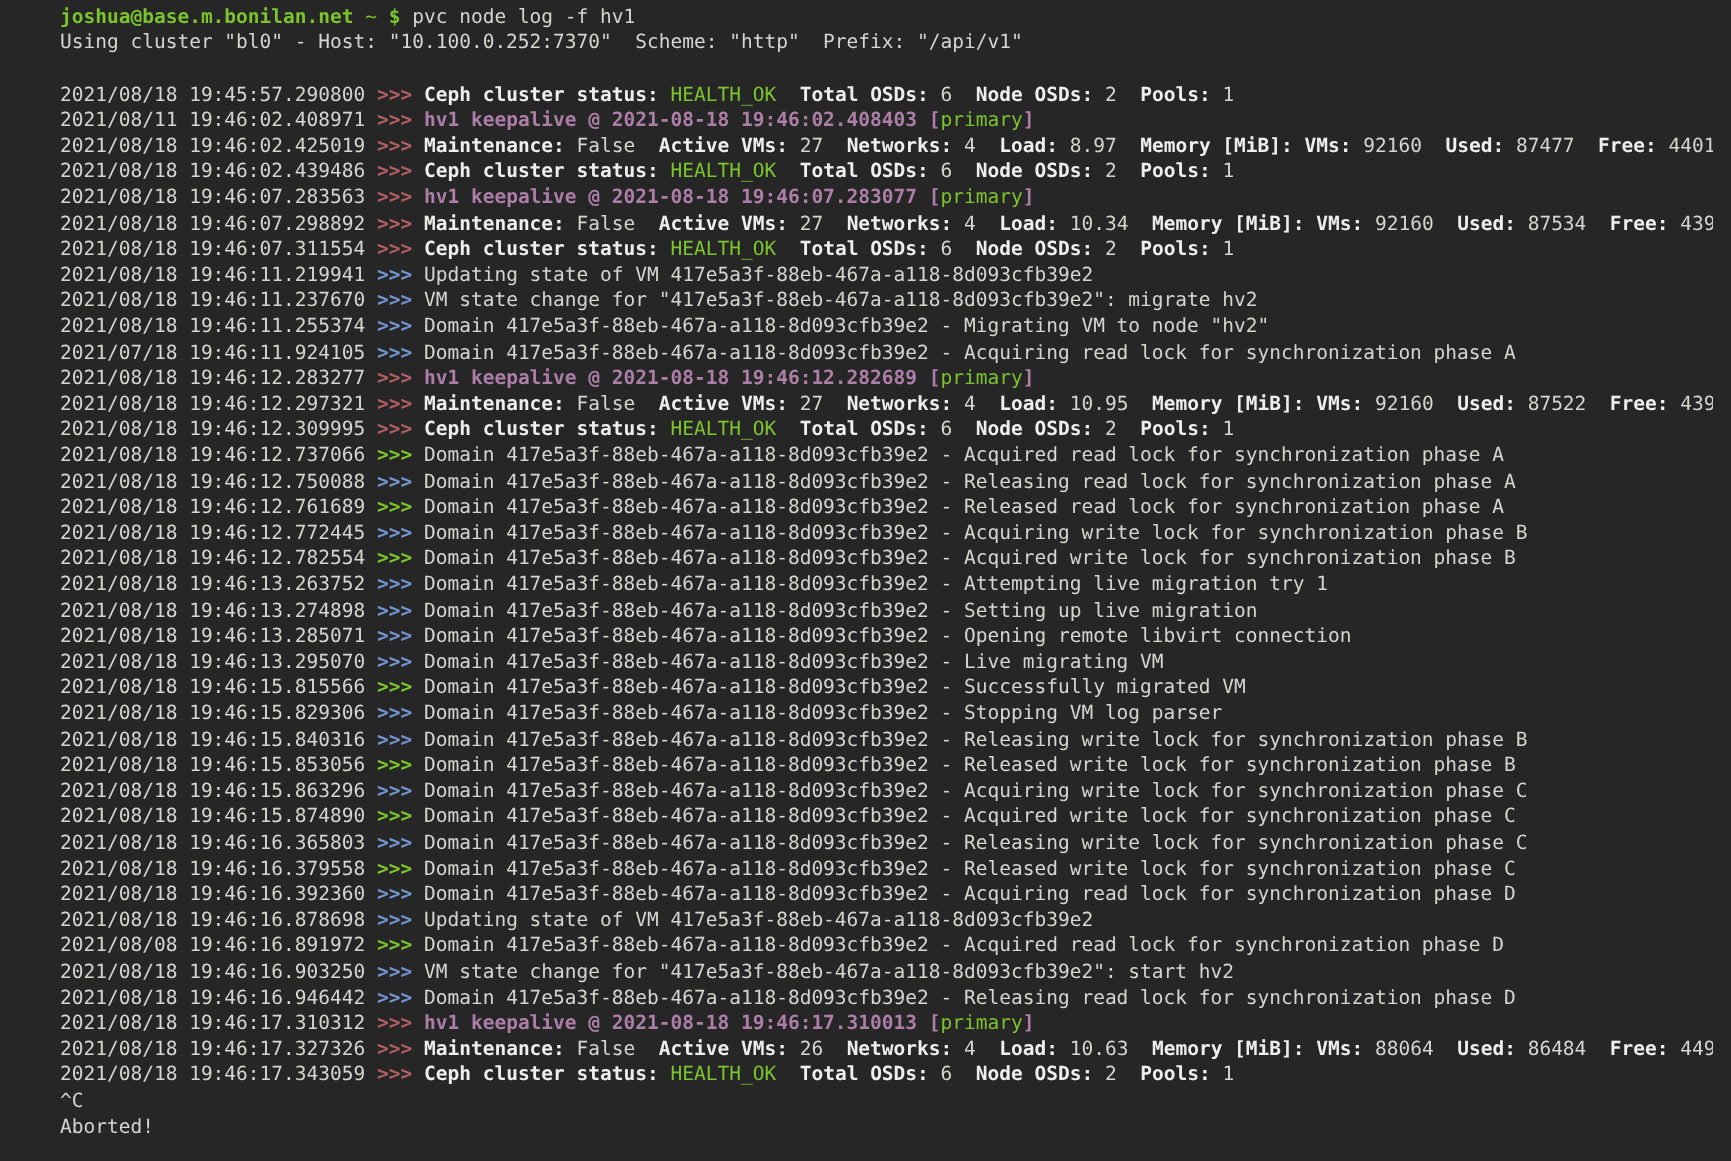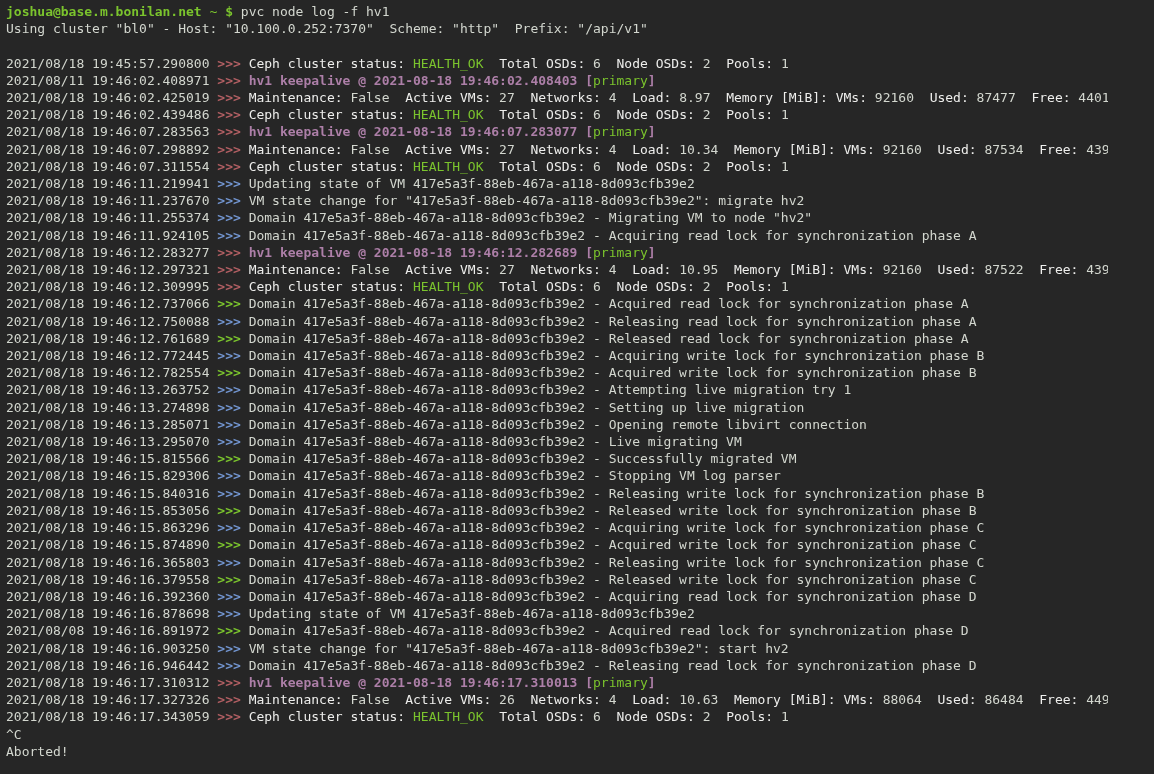--- a/index.html
+++ b/index.html
@@ -2,26 +2,26 @@
 <html style="--bg: #262626; --fg: #d3d7cf; --bold: #eeeeec; --green: #7bc42d; --purple: #ad7fa8; --blue: #7295d0; --red: #b25f63;"><head>
 <meta charset="utf-8">
 <style>
   html,body{margin:0;padding:0;background:var(--bg,#262626);}
   .terminal{
     width:1108px;height:774px;box-sizing:border-box;
     padding:3px 4px 0 6px;
     font-family:"DejaVu Sans Mono","Liberation Mono",monospace;
     font-size:13px;line-height:17.2px;
     color:var(--fg,#d3d7cf);
-    overflow:hidden;cursor:text;
+    overflow:hidden;cursor:text;margin-left:34px;
   }
   .line{white-space:pre;min-height:17.2px;}
   .t-ts{color:var(--fg);}
   .t-n{color:var(--fg);}
-  .t-b{color:var(--bold);font-weight:normal;text-align:right;}
+  .t-b{color:var(--bold);font-weight:bold;text-align:right;}
   .t-g{color:var(--green);font-weight:normal;}
   .t-p{color:var(--purple);font-weight:bold;}
   .m-r{color:var(--red);font-weight:bold;}
   .m-b{color:var(--blue);font-weight:bold;}
   .m-g{color:var(--green);font-weight:bold;}
   .prompt-user{color:var(--green);font-weight:bold;}
   .prompt-cwd{color:var(--green);}
   .prompt-symbol{color:var(--green);font-weight:bold;}
 </style>
 </head>
@@ -35,21 +35,21 @@
       <div class="line"><span class="t-ts">2021/08/18 19:45:57.290800</span> <span class="m-r">&gt;&gt;&gt;</span> <span class="t-b">Ceph cluster status:</span><span class="t-n"> </span><span class="t-g">HEALTH_OK</span><span class="t-n">  </span><span class="t-b">Total OSDs:</span><span class="t-n"> 6  </span><span class="t-b">Node OSDs:</span><span class="t-n"> 2  </span><span class="t-b">Pools:</span><span class="t-n"> 1</span></div>
       <div class="line"><span class="t-ts">2021/08/11 19:46:02.408971</span> <span class="m-r">&gt;&gt;&gt;</span> <span class="t-p">hv1 keepalive @ 2021-08-18 19:46:02.408403 [</span><span class="t-g">primary</span><span class="t-p">]</span></div>
       <div class="line"><span class="t-ts">2021/08/18 19:46:02.425019</span> <span class="m-r">&gt;&gt;&gt;</span> <span class="t-b">Maintenance:</span><span class="t-n"> False  </span><span class="t-b">Active VMs:</span><span class="t-n"> 27  </span><span class="t-b">Networks:</span><span class="t-n"> 4  </span><span class="t-b">Load:</span><span class="t-n"> 8.97  </span><span class="t-b">Memory [MiB]:</span><span class="t-n"> </span><span class="t-b">VMs:</span><span class="t-n"> 92160  </span><span class="t-b">Used:</span><span class="t-n"> 87477  </span><span class="t-b">Free:</span><span class="t-n"> 44014</span></div>
       <div class="line"><span class="t-ts">2021/08/18 19:46:02.439486</span> <span class="m-r">&gt;&gt;&gt;</span> <span class="t-b">Ceph cluster status:</span><span class="t-n"> </span><span class="t-g">HEALTH_OK</span><span class="t-n">  </span><span class="t-b">Total OSDs:</span><span class="t-n"> 6  </span><span class="t-b">Node OSDs:</span><span class="t-n"> 2  </span><span class="t-b">Pools:</span><span class="t-n"> 1</span></div>
       <div class="line"><span class="t-ts">2021/08/18 19:46:07.283563</span> <span class="m-r">&gt;&gt;&gt;</span> <span class="t-p">hv1 keepalive @ 2021-08-18 19:46:07.283077 [</span><span class="t-g">primary</span><span class="t-p">]</span></div>
       <div class="line"><span class="t-ts">2021/08/18 19:46:07.298892</span> <span class="m-r">&gt;&gt;&gt;</span> <span class="t-b">Maintenance:</span><span class="t-n"> False  </span><span class="t-b">Active VMs:</span><span class="t-n"> 27  </span><span class="t-b">Networks:</span><span class="t-n"> 4  </span><span class="t-b">Load:</span><span class="t-n"> 10.34  </span><span class="t-b">Memory [MiB]:</span><span class="t-n"> </span><span class="t-b">VMs:</span><span class="t-n"> 92160  </span><span class="t-b">Used:</span><span class="t-n"> 87534  </span><span class="t-b">Free:</span><span class="t-n"> 43951</span></div>
       <div class="line"><span class="t-ts">2021/08/18 19:46:07.311554</span> <span class="m-r">&gt;&gt;&gt;</span> <span class="t-b">Ceph cluster status:</span><span class="t-n"> </span><span class="t-g">HEALTH_OK</span><span class="t-n">  </span><span class="t-b">Total OSDs:</span><span class="t-n"> 6  </span><span class="t-b">Node OSDs:</span><span class="t-n"> 2  </span><span class="t-b">Pools:</span><span class="t-n"> 1</span></div>
       <div class="line"><span class="t-ts">2021/08/18 19:46:11.219941</span> <span class="m-b">&gt;&gt;&gt;</span> <span class="t-n">Updating state of VM 417e5a3f-88eb-467a-a118-8d093cfb39e2</span></div>
       <div class="line"><span class="t-ts">2021/08/18 19:46:11.237670</span> <span class="m-b">&gt;&gt;&gt;</span> <span class="t-n">VM state change for "417e5a3f-88eb-467a-a118-8d093cfb39e2": migrate hv2</span></div>
       <div class="line"><span class="t-ts">2021/08/18 19:46:11.255374</span> <span class="m-b">&gt;&gt;&gt;</span> <span class="t-n">Domain 417e5a3f-88eb-467a-a118-8d093cfb39e2 - Migrating VM to node "hv2"</span></div>
-      <div class="line"><span class="t-ts">2021/08/18 19:46:11.924105</span> <span class="m-b">&gt;&gt;&gt;</span> <span class="t-n">Domain 417e5a3f-88eb-467a-a118-8d093cfb39e2 - Acquiring read lock for synchronization phase A</span></div>
+      <div class="line"><span class="t-ts">2021/07/18 19:46:11.924105</span> <span class="m-b">&gt;&gt;&gt;</span> <span class="t-n">Domain 417e5a3f-88eb-467a-a118-8d093cfb39e2 - Acquiring read lock for synchronization phase A</span></div>
       <div class="line"><span class="t-ts">2021/08/18 19:46:12.283277</span> <span class="m-r">&gt;&gt;&gt;</span> <span class="t-p">hv1 keepalive @ 2021-08-18 19:46:12.282689 [</span><span class="t-g">primary</span><span class="t-p">]</span></div>
       <div class="line"><span class="t-ts">2021/08/18 19:46:12.297321</span> <span class="m-r">&gt;&gt;&gt;</span> <span class="t-b">Maintenance:</span><span class="t-n"> False  </span><span class="t-b">Active VMs:</span><span class="t-n"> 27  </span><span class="t-b">Networks:</span><span class="t-n"> 4  </span><span class="t-b">Load:</span><span class="t-n"> 10.95  </span><span class="t-b">Memory [MiB]:</span><span class="t-n"> </span><span class="t-b">VMs:</span><span class="t-n"> 92160  </span><span class="t-b">Used:</span><span class="t-n"> 87522  </span><span class="t-b">Free:</span><span class="t-n"> 43961</span></div>
       <div class="line"><span class="t-ts">2021/08/18 19:46:12.309995</span> <span class="m-r">&gt;&gt;&gt;</span> <span class="t-b">Ceph cluster status:</span><span class="t-n"> </span><span class="t-g">HEALTH_OK</span><span class="t-n">  </span><span class="t-b">Total OSDs:</span><span class="t-n"> 6  </span><span class="t-b">Node OSDs:</span><span class="t-n"> 2  </span><span class="t-b">Pools:</span><span class="t-n"> 1</span></div>
       <div class="line"><span class="t-ts">2021/08/18 19:46:12.737066</span> <span class="m-g">&gt;&gt;&gt;</span> <span class="t-n">Domain 417e5a3f-88eb-467a-a118-8d093cfb39e2 - Acquired read lock for synchronization phase A</span></div>
       <div class="line"><span class="t-ts">2021/08/18 19:46:12.750088</span> <span class="m-b">&gt;&gt;&gt;</span> <span class="t-n">Domain 417e5a3f-88eb-467a-a118-8d093cfb39e2 - Releasing read lock for synchronization phase A</span></div>
       <div class="line"><span class="t-ts">2021/08/18 19:46:12.761689</span> <span class="m-g">&gt;&gt;&gt;</span> <span class="t-n">Domain 417e5a3f-88eb-467a-a118-8d093cfb39e2 - Released read lock for synchronization phase A</span></div>
       <div class="line"><span class="t-ts">2021/08/18 19:46:12.772445</span> <span class="m-b">&gt;&gt;&gt;</span> <span class="t-n">Domain 417e5a3f-88eb-467a-a118-8d093cfb39e2 - Acquiring write lock for synchronization phase B</span></div>
       <div class="line"><span class="t-ts">2021/08/18 19:46:12.782554</span> <span class="m-g">&gt;&gt;&gt;</span> <span class="t-n">Domain 417e5a3f-88eb-467a-a118-8d093cfb39e2 - Acquired write lock for synchronization phase B</span></div>
       <div class="line"><span class="t-ts">2021/08/18 19:46:13.263752</span> <span class="m-b">&gt;&gt;&gt;</span> <span class="t-n">Domain 417e5a3f-88eb-467a-a118-8d093cfb39e2 - Attempting live migration try 1</span></div>
       <div class="line"><span class="t-ts">2021/08/18 19:46:13.274898</span> <span class="m-b">&gt;&gt;&gt;</span> <span class="t-n">Domain 417e5a3f-88eb-467a-a118-8d093cfb39e2 - Setting up live migration</span></div>

